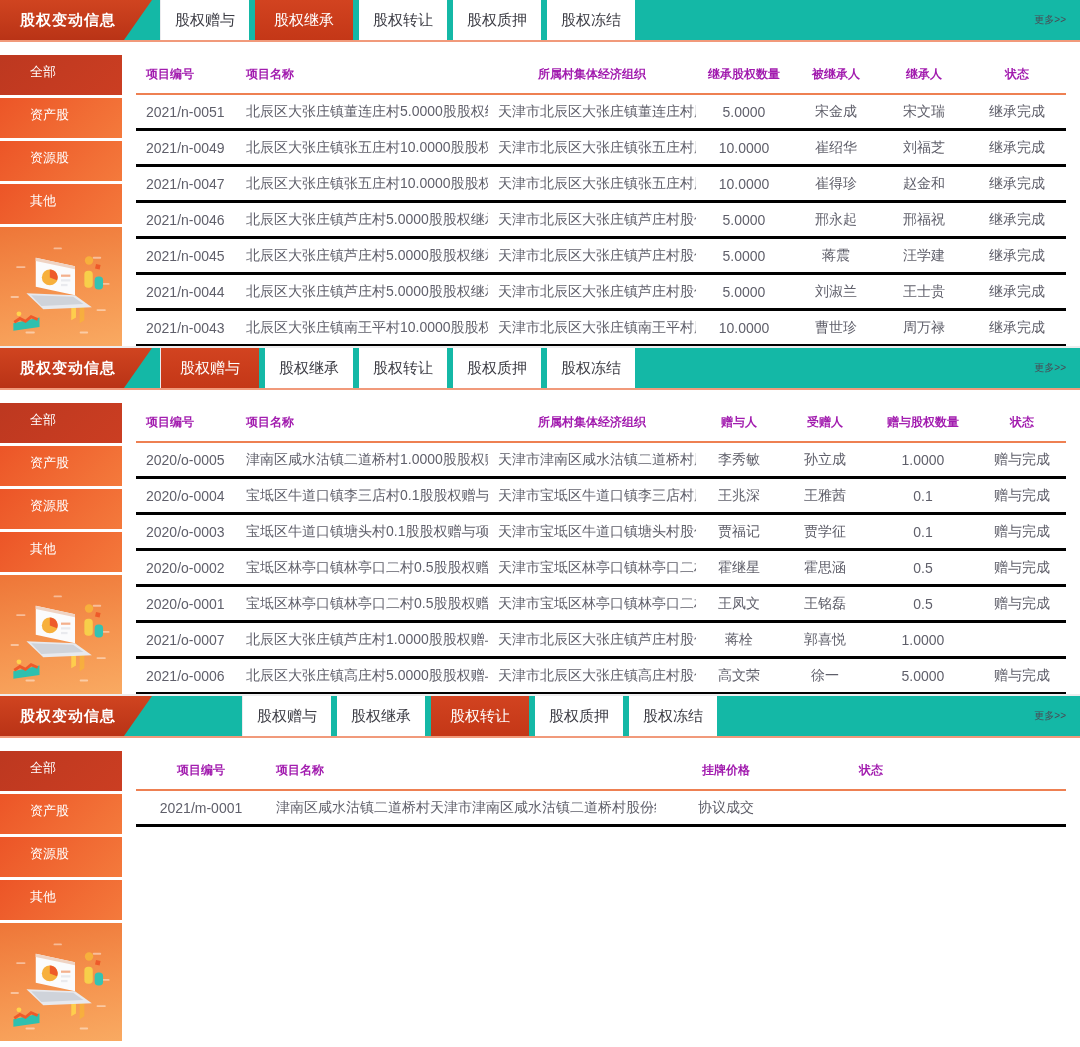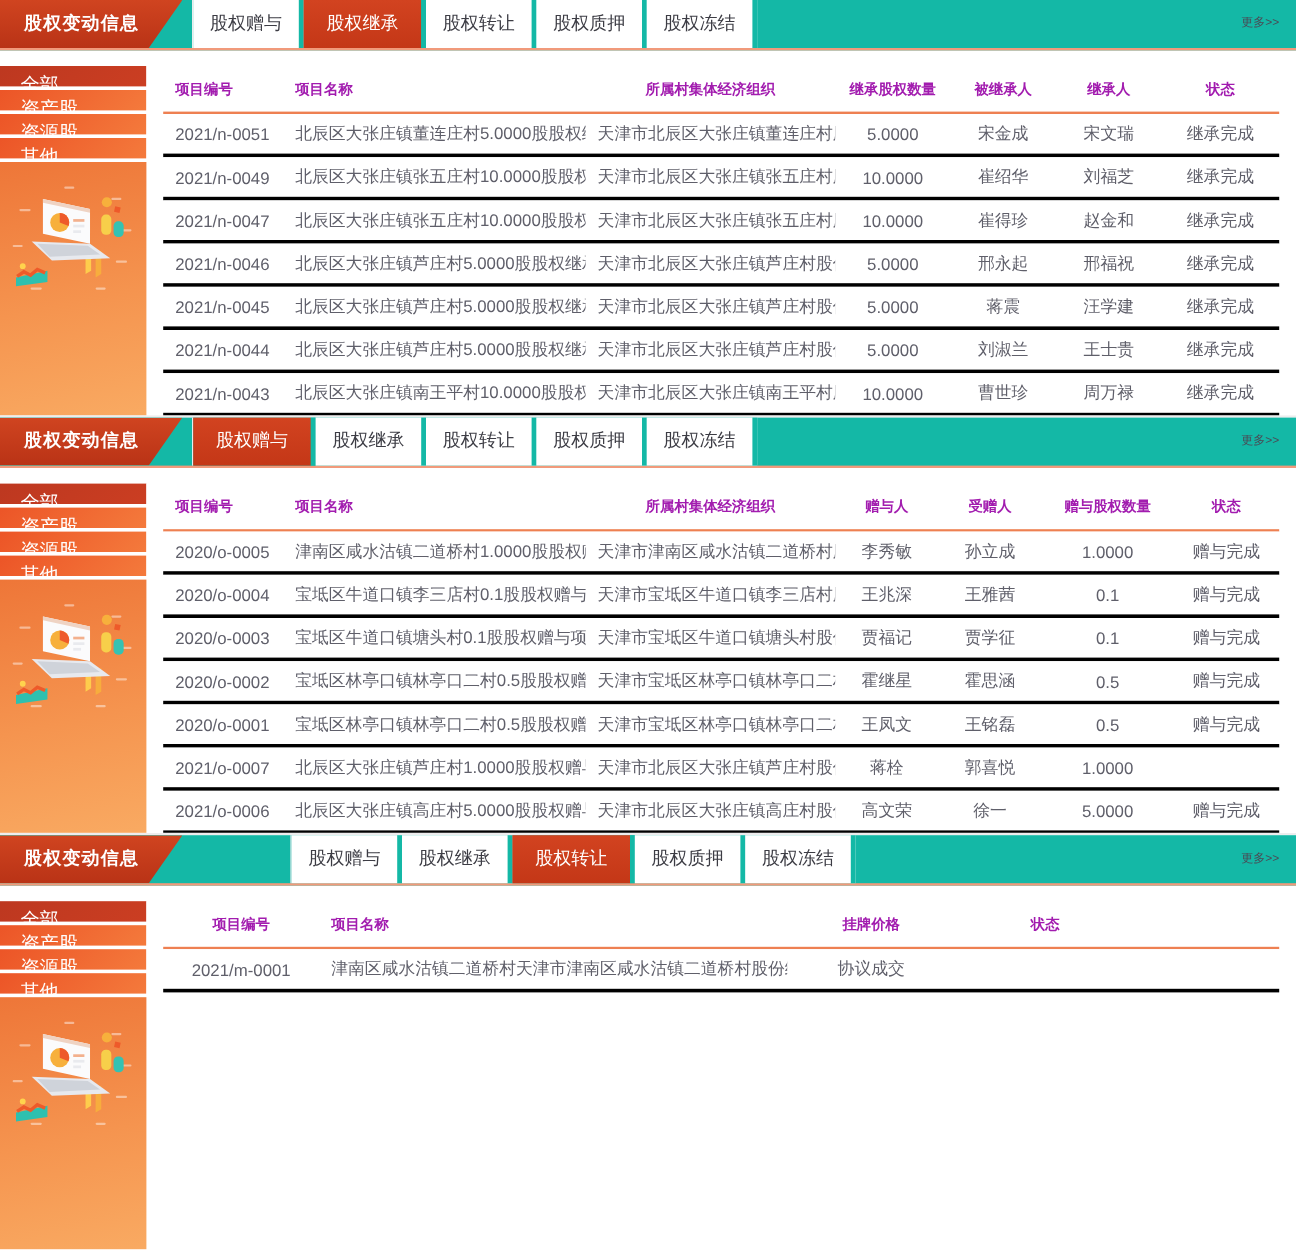--- a/index.html
+++ b/index.html
@@ -5,30 +5,30 @@
   html,body{margin:0;padding:0;background:#ededee;}
   body{width:1080px;font-family:"Liberation Sans","DejaVu Sans",sans-serif;-webkit-font-smoothing:antialiased;}
   #app{width:1080px;}
   .section{margin-bottom:2px;background:#fff;}
   
   .sec-header{height:40px;border-bottom:2px solid #f19a7b;background:#14b8a6;display:flex;align-items:stretch;position:relative;}
   .banner{width:152px;flex:0 0 152px;background:linear-gradient(180deg,#d04420,#b93316);
           clip-path:polygon(0 0,100% 0,calc(100% - 28px) 100%,0 100%);}
   .banner-text{display:block;line-height:40px;padding-left:20px;color:#fff;font-size:15px;font-weight:bold;letter-spacing:1px;}
   .tabs{display:flex;border-left:1px solid #ebebee;}
-  .tab{width:88px;text-align:center;line-height:40px;font-size:15px;color:#3c3c44;border-right:4px solid #14b8a6;cursor:pointer;background:#fff;white-space:nowrap;overflow:hidden;}
+  .tab{width:88px;text-align:center;line-height:40px;font-size:15px;color:#3c3c44;border-right:6px solid #14b8a6;cursor:pointer;background:#fff;white-space:nowrap;overflow:hidden;}
   .tab.active{width:98px;background:linear-gradient(180deg,#d24320,#c43717);color:#fff;font-weight:500;}
   .more{margin-left:auto;line-height:40px;padding-right:14px;font-size:10px;color:#4a4a55;text-decoration:none;cursor:pointer;white-space:nowrap;}
   
   .sec-body{display:flex;background:#fff;padding-top:13px;box-sizing:border-box;}
   .s0 .sec-body,.s1 .sec-body{height:304px;}
   .s2 .sec-body{height:309px;padding-bottom:6px;}
   
   .sidebar{width:122px;flex:0 0 122px;display:flex;flex-direction:column;}
-  .side-item{height:17px;line-height:33px;margin-bottom:3px;padding-left:17px;font-size:16px;color:#fff;cursor:pointer;
+  .side-item{height:40px;line-height:33px;margin-bottom:3px;padding-left:30px;font-size:13px;color:#fff;cursor:pointer;
              background:linear-gradient(135deg,#ec5527,#f47a3c);}
   .side-item.active{background:linear-gradient(135deg,#bd3820,#cb3e22);}
   .illus{flex:1;position:relative;overflow:hidden;background:linear-gradient(168deg,#ee7638 0%,#f5944f 55%,#f9aa62 100%);}
   .illus svg{position:absolute;left:4px;top:8px;width:114px;height:124px;}
   
   .table{flex:1;padding:0 14px;overflow:hidden;background:#fff;}
   .rowgrid{display:grid;}
   .s0 .rowgrid{grid-template-columns:100px 252px 208px 96px 88px 88px 1fr;}
   .s1 .rowgrid{grid-template-columns:100px 252px 208px 86px 86px 110px 1fr;}
   .s2 .rowgrid{grid-template-columns:130px 390px 140px 150px 1fr;}

